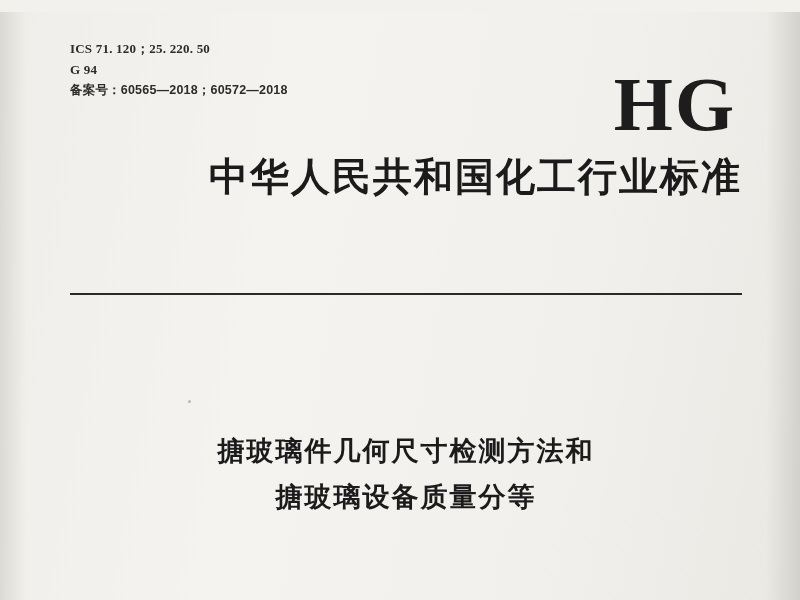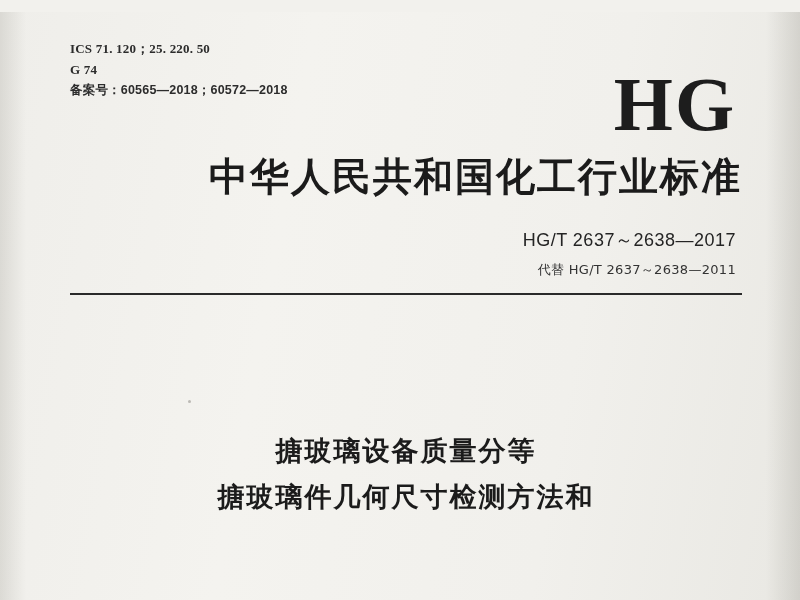--- a/index.html
+++ b/index.html
@@ -168,36 +168,32 @@
   }
 </style>
 </head>
 <body>
 
 <div class="page">
   <div class="inner">
 
     <div class="codes">
       <div>ICS 71. 120；25. 220. 50</div>
-      <div>G 74</div>
+      <div>G 94</div>
       <div class="cn">备案号：60565—2018；60572—2018</div>
     </div>
 
     <div class="hg-mark">HG</div>
 
     <div class="std-title">中华人民共和国化工行业标准</div>
 
-    <div class="std-nums">
-      <div class="num">HG/T 2637～2638—2017</div>
-      <div class="replace">代替 HG/T 2637～2638—2011</div>
-    </div>
 
     <div class="rule"></div>
 
     <div class="speck"></div>
 
     <div class="doc-title">
+      <div class="line">搪玻璃件几何尺寸检测方法和</div>
       <div class="line">搪玻璃设备质量分等</div>
-      <div class="line">搪玻璃件几何尺寸检测方法和</div>
     </div>
 
   </div>
 </div>
 
 </body></html>

